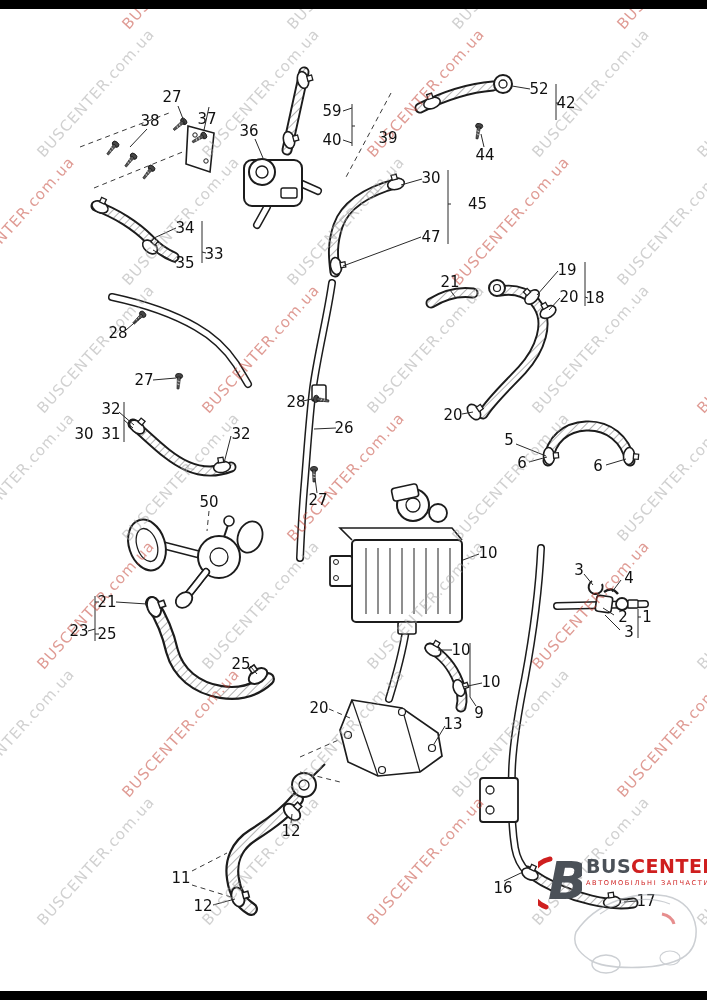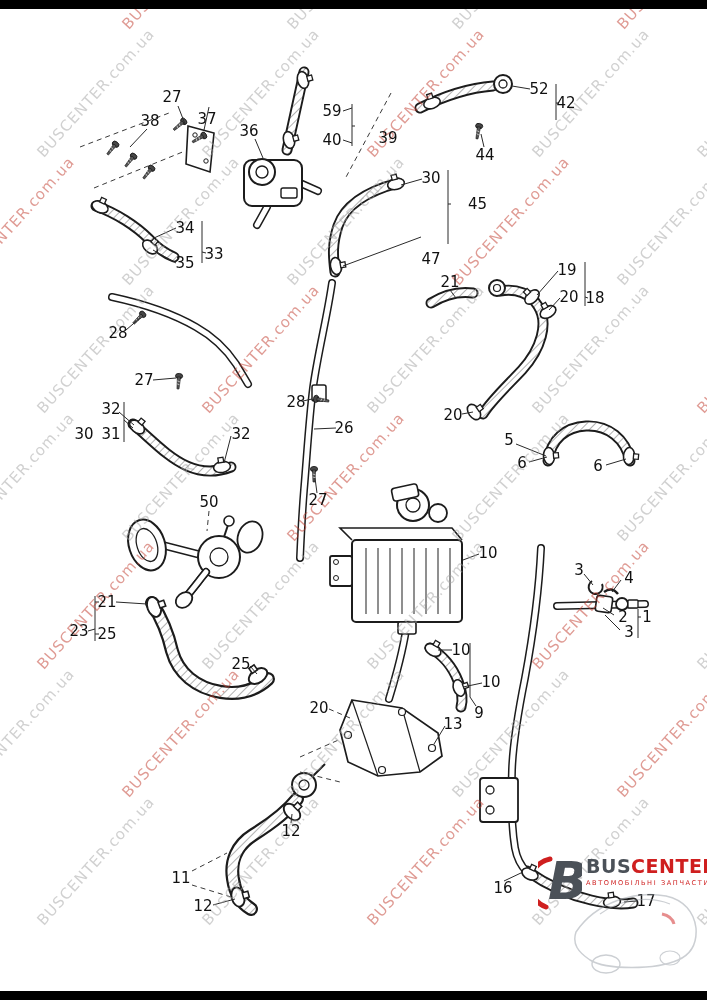--- a/index.html
+++ b/index.html
@@ -385,21 +385,21 @@
       <div class="callout" style="left: 150px; top: 121px;">38</div>
       <div class="callout" style="left: 249px; top: 131px;">36</div>
       <div class="callout" style="left: 332px; top: 111px;">59</div>
       <div class="callout" style="left: 361px; top: 138px; margin-left: 27px;">39</div>
       <div class="callout" style="left: 332px; top: 140px;">40</div>
       <div class="callout" style="left: 539px; top: 89px;">52</div>
       <div class="callout" style="left: 566px; top: 103px;">42</div>
       <div class="callout" style="left: 485px; top: 155px;">44</div>
       <div class="callout" style="left: 431px; top: 178px;">30</div>
       <div class="callout" style="left: 459px; top: 204px; padding-left: 37px;">45</div>
-      <div class="callout" style="left: 431px; top: 237px; margin-top: 22px;">47</div>
+      <div class="callout" style="left: 431px; top: 237px;">47</div>
       <div class="callout" style="left: 185px; top: 228px;">34</div>
       <div class="callout" style="left: 214px; top: 254px;">33</div>
       <div class="callout" style="left: 185px; top: 263px;">35</div>
       <div class="callout" style="left: 567px; top: 270px;">19</div>
       <div class="callout" style="left: 569px; top: 297px;">20</div>
       <div class="callout" style="left: 595px; top: 298px;">18</div>
       <div class="callout" style="left: 450px; top: 282px;">21</div>
       <div class="callout" style="left: 118px; top: 333px;">28</div>
       <div class="callout" style="left: 144px; top: 380px;">27</div>
       <div class="callout" style="left: 296px; top: 402px;">28</div>

